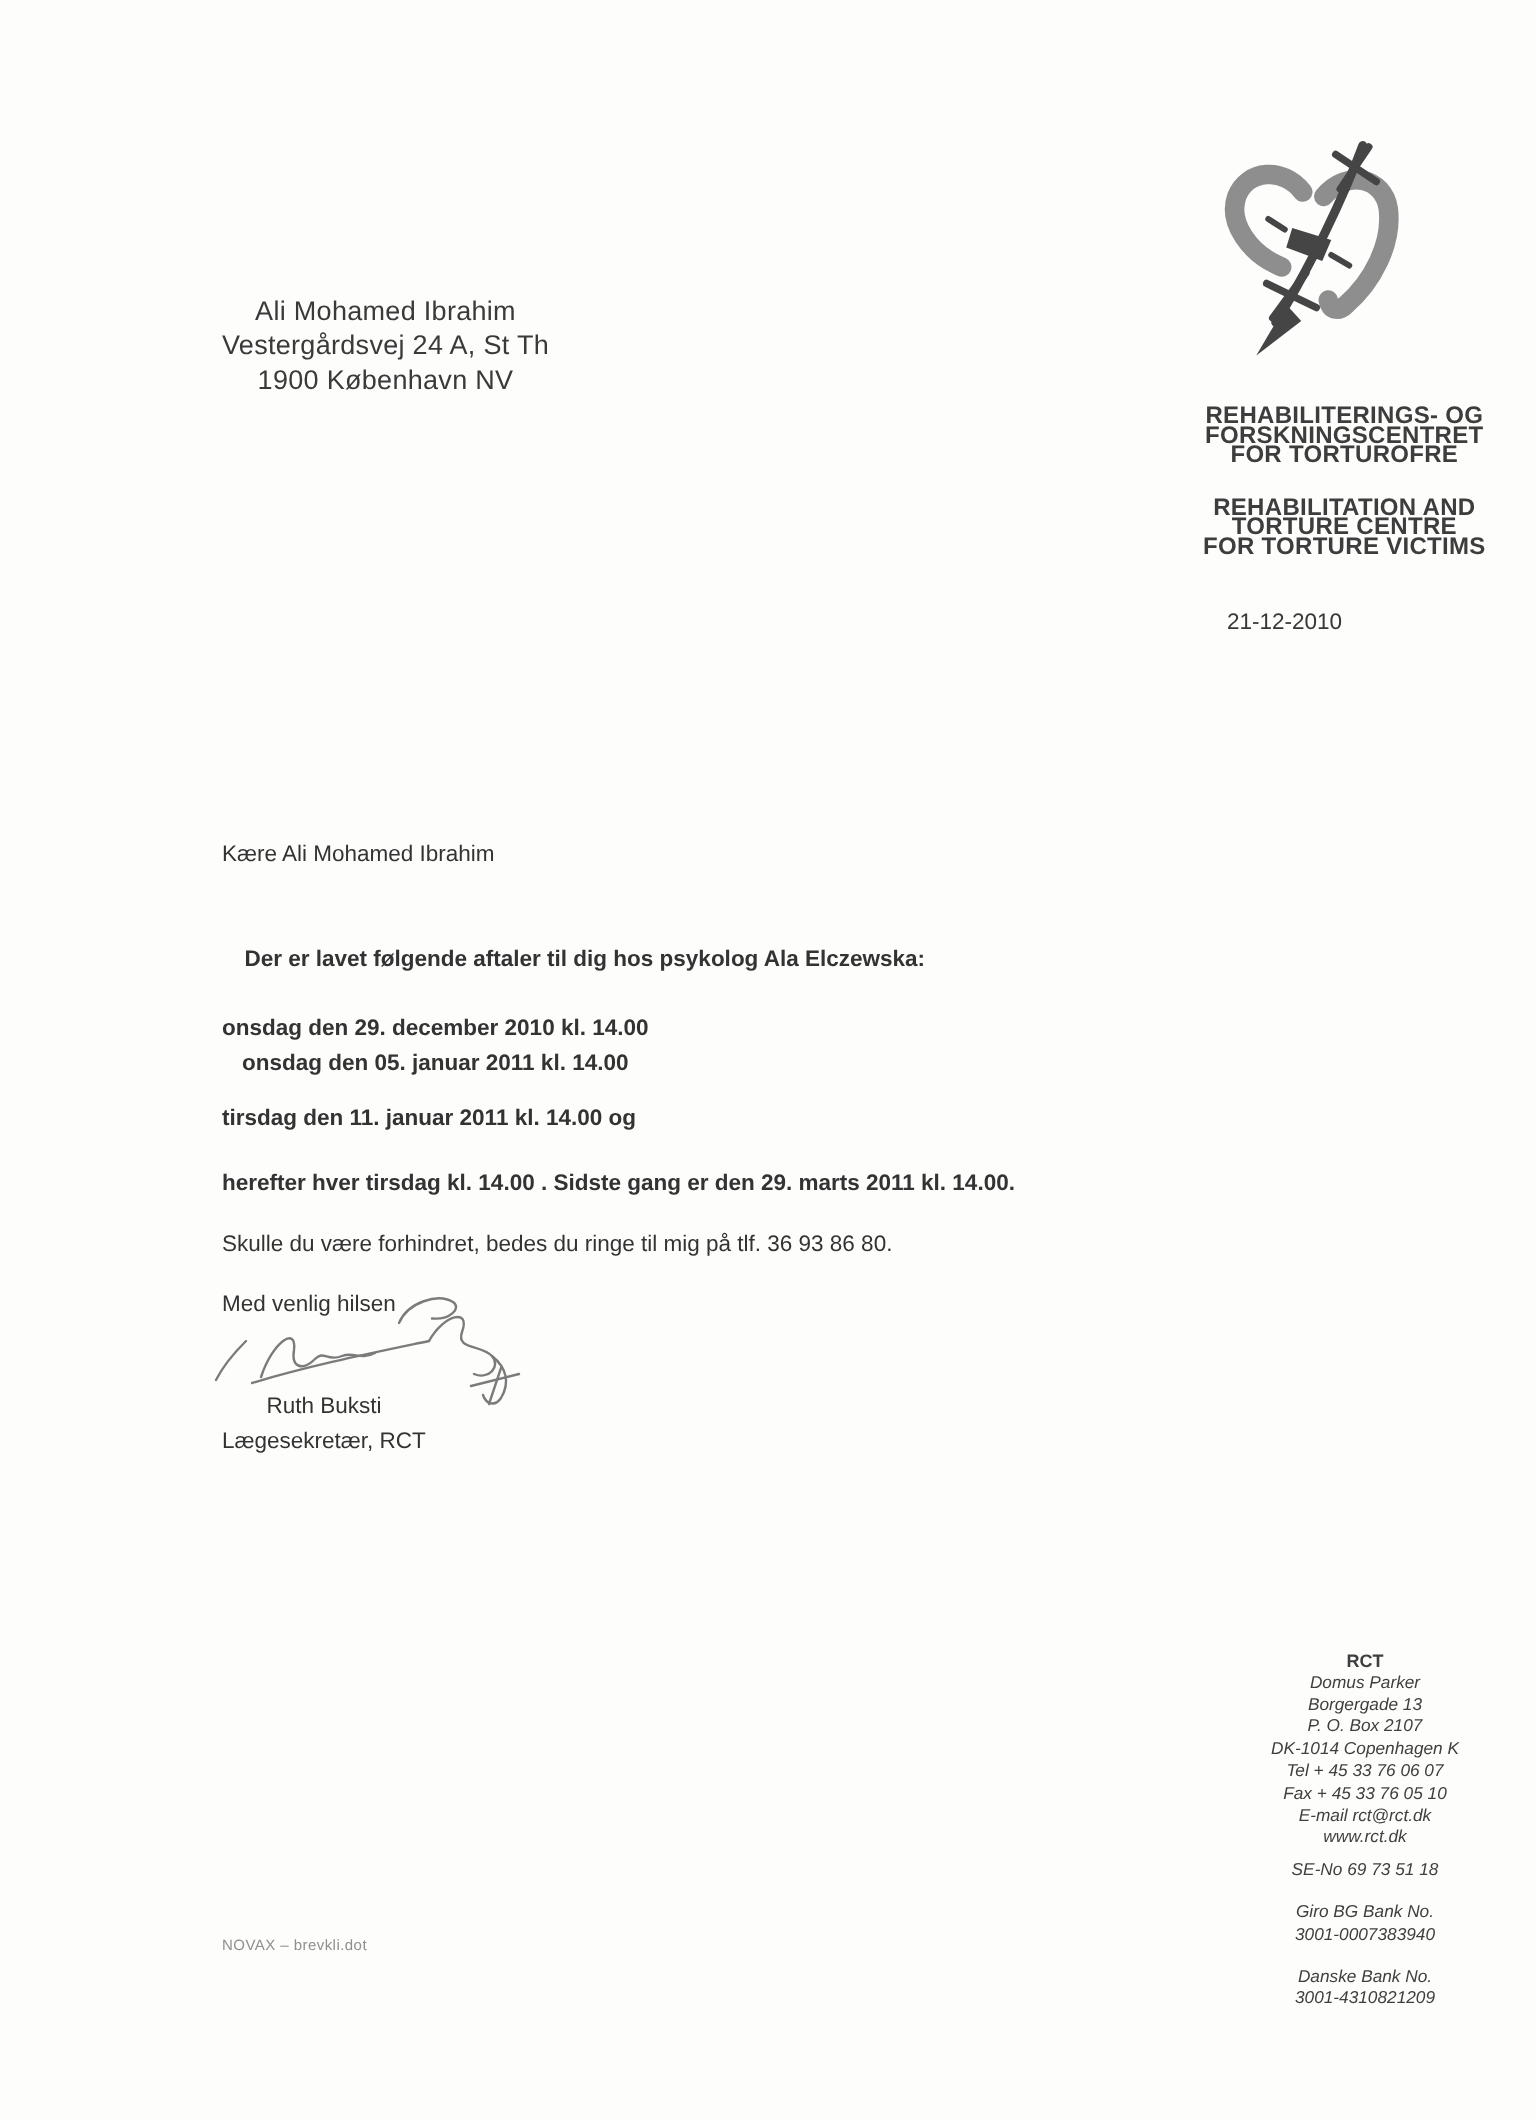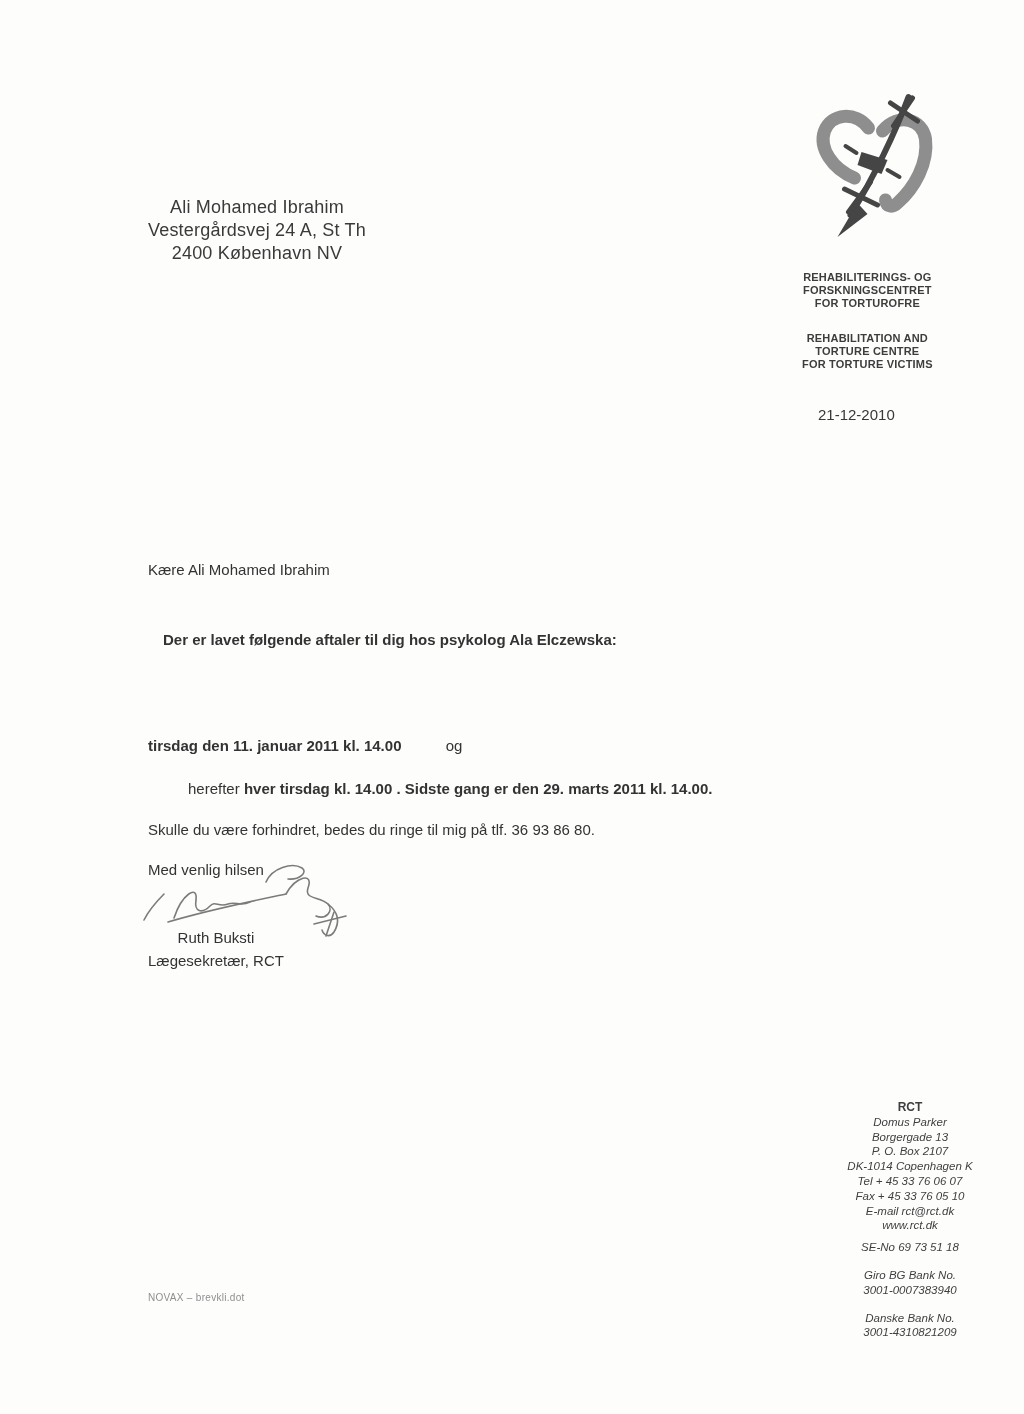--- a/index.html
+++ b/index.html
@@ -22,39 +22,39 @@
     font-size: 18px; line-height: 23px; color: #3a3a3a;
     letter-spacing: 0.2px;
   }
 
   
   .logo { left: 810px; top: 90px; width: 128px; height: 150px; }
 
   
   .org-names {
     left: 802px; top: 271px;
-    font-size: 11px; font-weight: bold; line-height: 13px;
+    font-size: 16px; font-weight: bold; line-height: 13px;
     color: #3d3d3d; letter-spacing: 0.2px;
   }
   .org-block + .org-block { margin-top: 22px; }
 
   
   .date-line { left: 818px; top: 406px; font-size: 15px; color: #383838; }
 
   
   .body-text { font-size: 15px; color: #333333; }
   .salutation { left: 148px; top: 561px; }
   .intro { left: 163px; top: 631px; font-weight: bold; }
   .appointments { left: 148px; top: 674px; font-weight: bold; line-height: 23px; }
   .appt3 { left: 148px; top: 737px; }
   .followup { left: 148px; top: 780px; }
   .phone-note { left: 148px; top: 821px; }
   .closing { left: 148px; top: 861px; }
   .bold { font-weight: bold; }
-  .regular { font-weight: normal; padding-left: 40px; }
+  .regular { font-weight: bold; }
 
   
   .signature { left: 138px; top: 860px; width: 250px; height: 82px; }
 
   .signer { left: 148px; top: 926px; line-height: 23px; }
 
   
   .footer {
     left: 815px; top: 1100px;
     width: 190px;
@@ -72,21 +72,21 @@
   }
 </style>
 </head>
 <body>
 
 <div class="page">
 
   <div class="abs recipient">
     <div>Ali Mohamed Ibrahim</div>
     <div>Vestergårdsvej 24 A, St Th</div>
-    <div>2400 København NV</div>
+    <div>1900 København NV</div>
   </div>
 
   <div class="abs logo">
     <svg width="128" height="150" viewBox="0 0 125 150" xmlns="http://www.w3.org/2000/svg">
 
       <path d="M 57 38 C 44 21 20 23 13 41 C 7 58 21 79 43 88" fill="none" stroke="#8e8e8e" stroke-width="13" stroke-linecap="round"></path>
 
       <path d="M 71 41 C 87 22 111 29 114 49 C 117 73 103 98 86 113 C 81 118 75 117 74 110" fill="none" stroke="#8e8e8e" stroke-width="13" stroke-linecap="round"></path>
 
       <path d="M 97 7 C 84 42 62 88 39 125" fill="none" stroke="#454545" stroke-width="6" stroke-linecap="round"></path>
@@ -114,20 +114,24 @@
       <div>FOR TORTURE VICTIMS</div>
     </div>
   </div>
 
   <div class="abs date-line">21-12-2010</div>
 
   <div class="abs body-text salutation">Kære Ali Mohamed Ibrahim</div>
 
   <div class="abs body-text intro">Der er lavet følgende aftaler til dig hos psykolog Ala Elczewska:</div>
 
+  <div class="abs body-text appointments">
+    <div>onsdag den 29. december 2010 kl. 14.00</div>
+    <div>onsdag den 05. januar 2011 kl. 14.00</div>
+  </div>
 
   <div class="abs body-text appt3">
     <span class="bold">tirsdag den 11. januar 2011 kl. 14.00</span><span class="regular"> og</span>
   </div>
 
   <div class="abs body-text followup">
     <span class="regular">herefter </span><span class="bold">hver tirsdag kl. 14.00 . Sidste gang er den 29. marts 2011 kl. 14.00.</span>
   </div>
 
   <div class="abs body-text phone-note">Skulle du være forhindret, bedes du ringe til mig på tlf. 36 93 86 80.</div>

